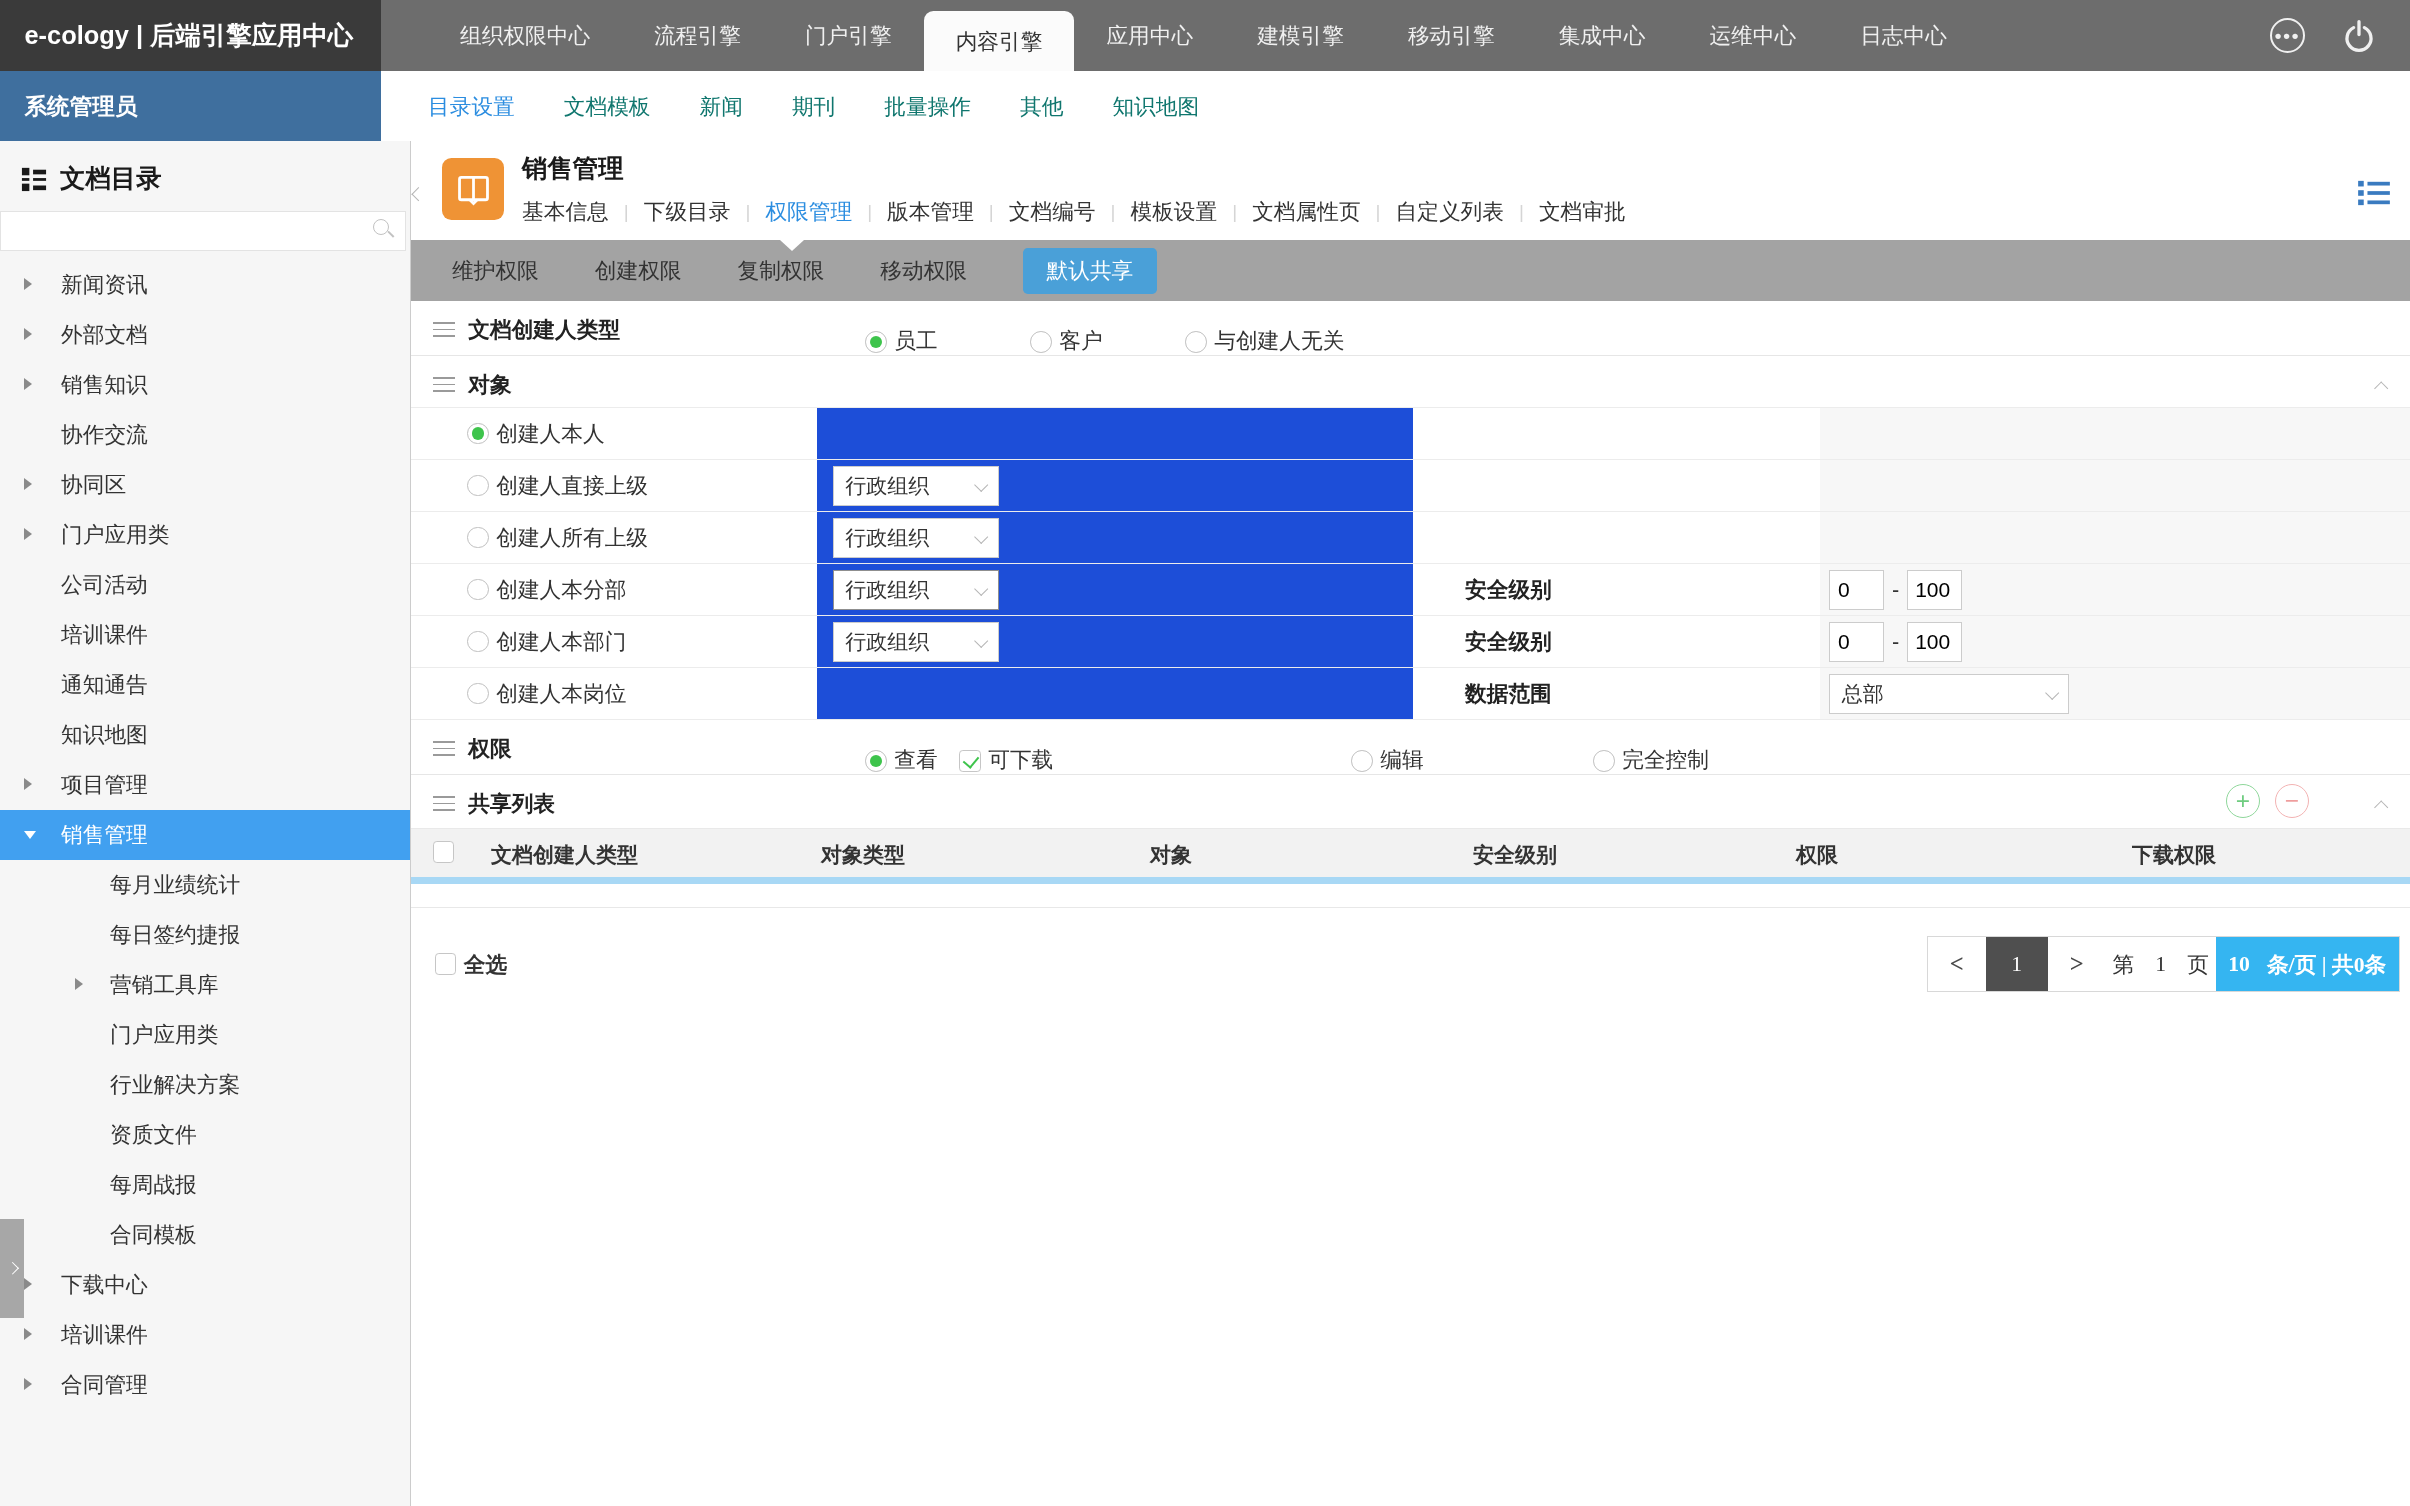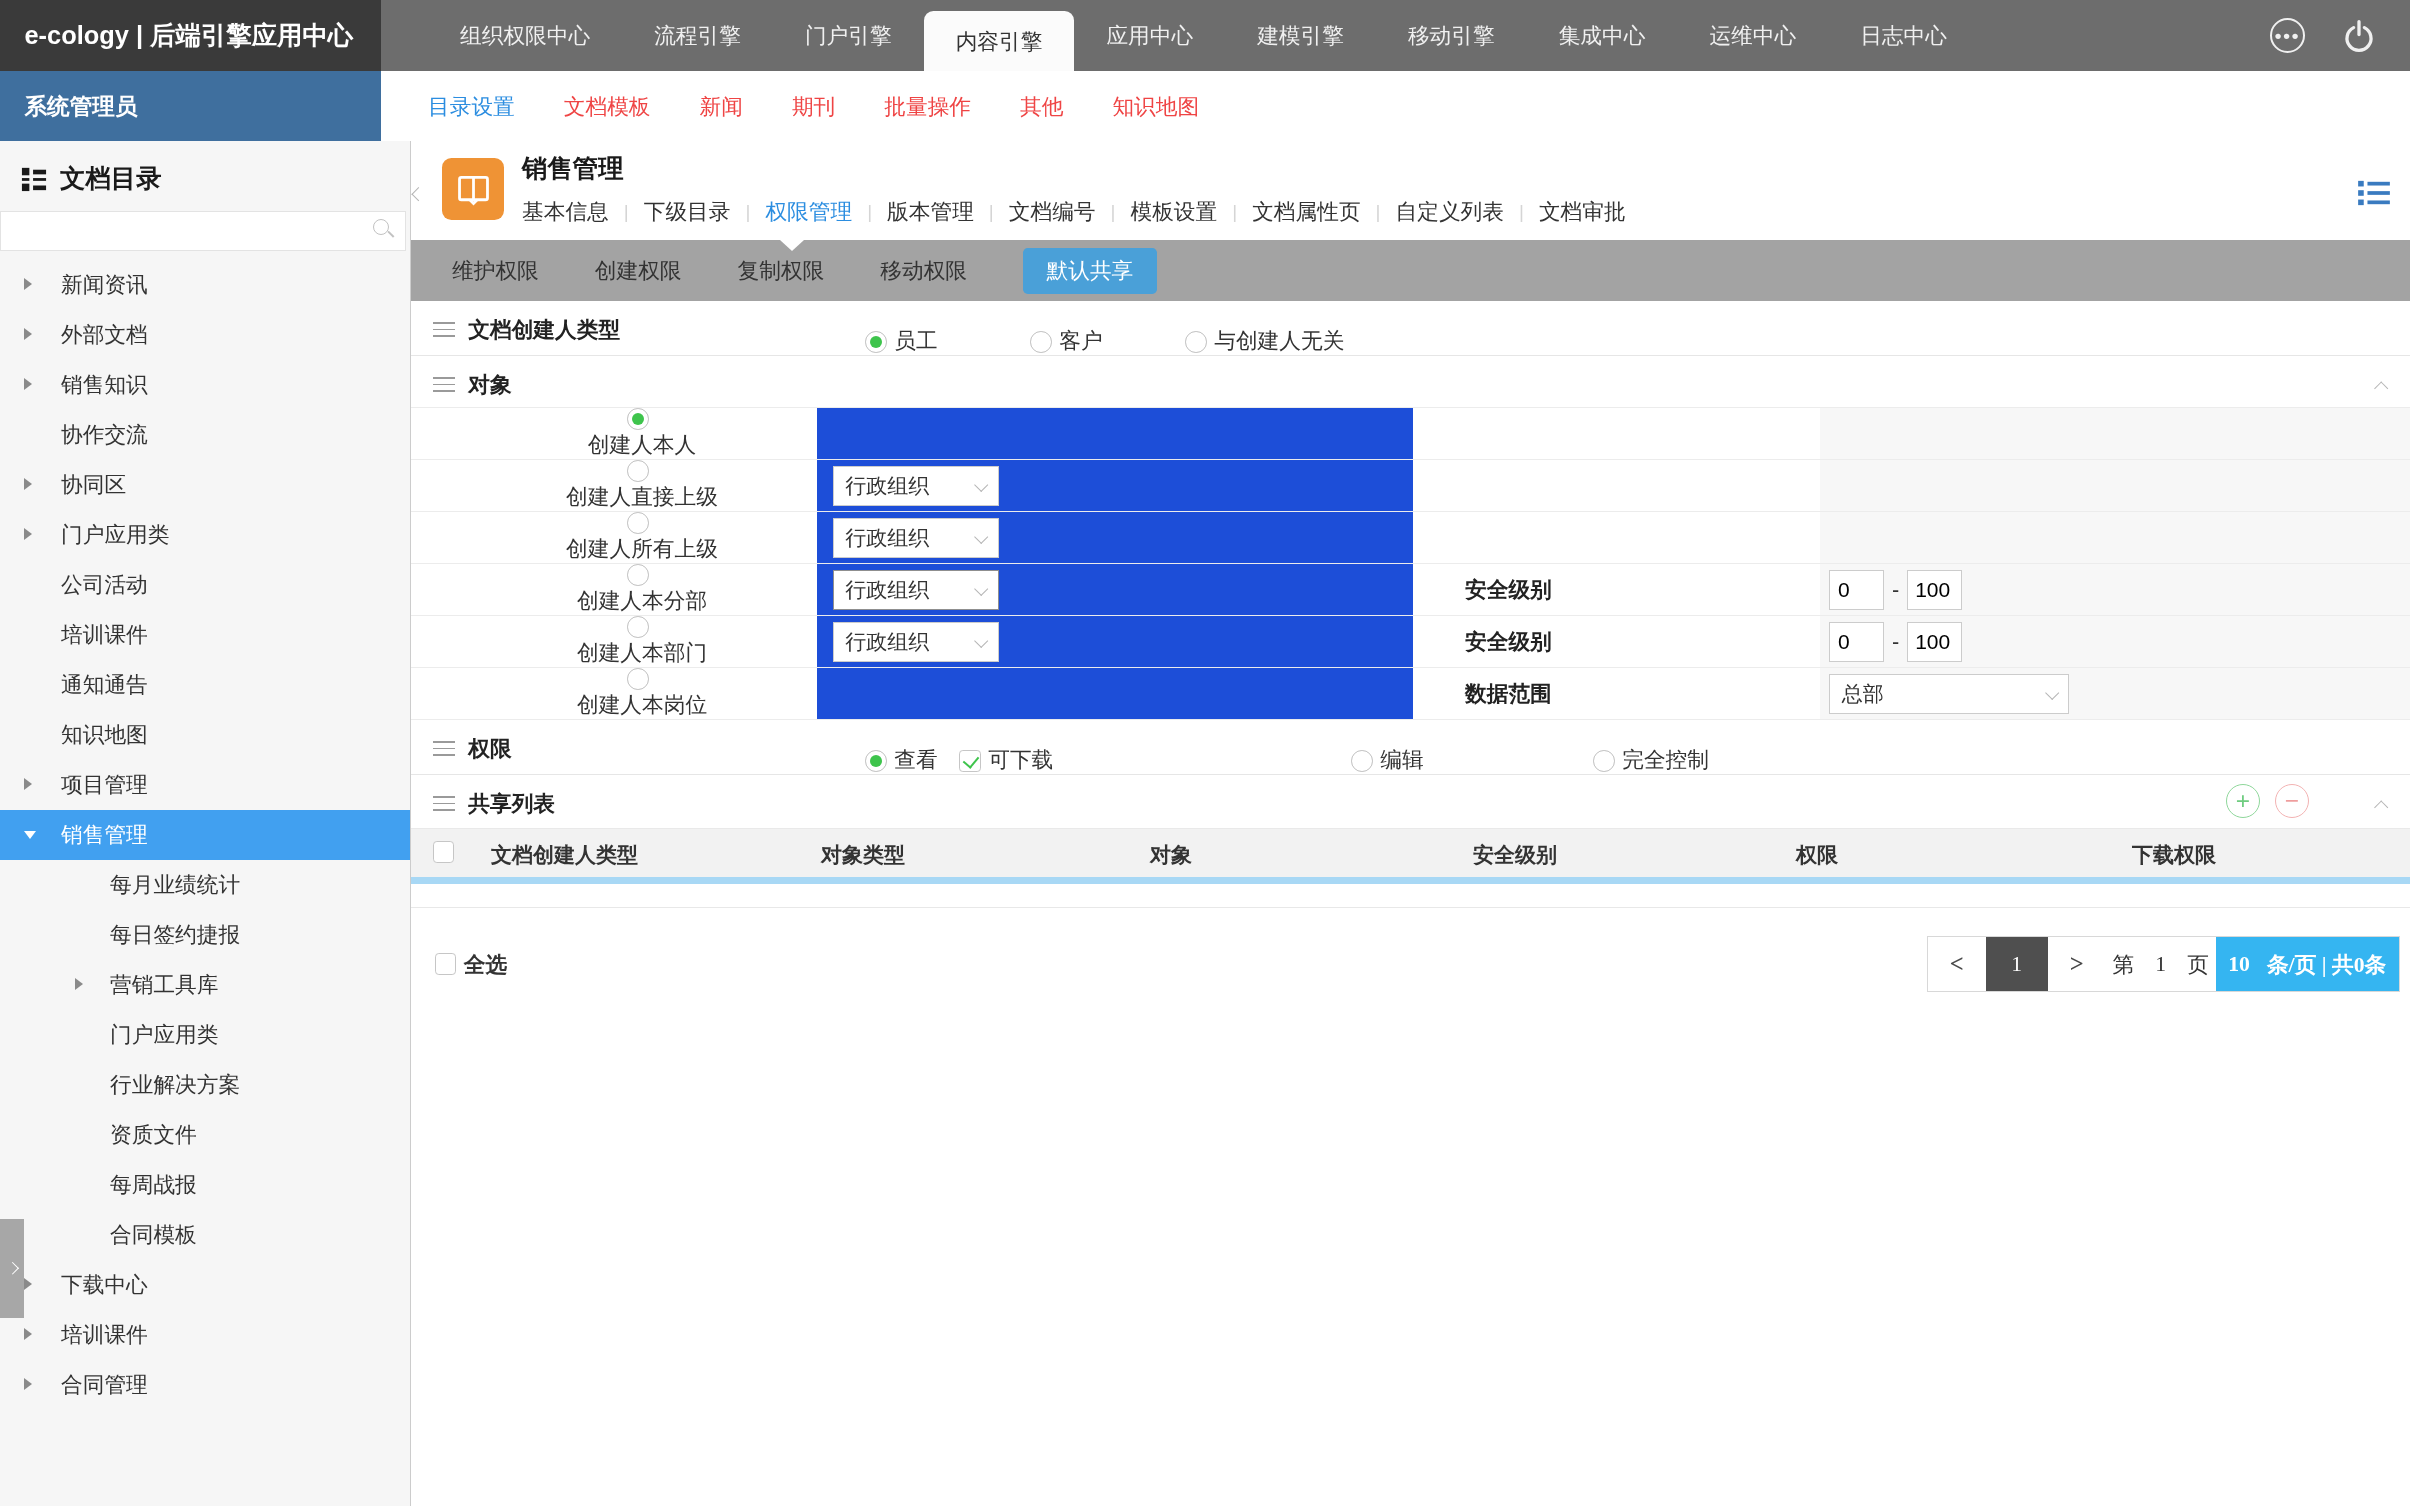--- a/index.html
+++ b/index.html
@@ -18,21 +18,21 @@
   .nav-tab.active { background:#fbfbfb; color:#333; border-radius:9.4px 9.4px 0 0; margin-top:11px; line-height:61px; }
   .topbar-icons { display:flex; align-items:center; gap:36px; padding-right:34px; }
   .icon-more { width:35px; height:35px; border:2.8px solid #f0f0f0; border-radius:50%;
     color:#f0f0f0; display:flex; align-items:center; justify-content:center; font-size:19px; font-weight:bold; letter-spacing:1.9px; }
   .icon-power svg { display:block; }
   
   .subbar { position:absolute; left:0; top:71px; width:2411px; height:71px; background:#fff; border-bottom:0.9px solid #e2e2e2; display:flex; }
   .admin-block { width:381px; height:71px; background:#3f6f9e; color:#fff; font-size:22.6px; font-weight:bold;
     display:flex; align-items:center; padding-left:24.5px; flex:none; }
   .subnav { display:flex; align-items:center; gap:49px; padding-left:47px; }
-  .subnav-item { font-size:21.7px; color:#ef4444; cursor:pointer; }
+  .subnav-item { font-size:21.7px; color:#0f766e; cursor:pointer; }
   .subnav-item.active { color:#2b8de0; }
   
   .sidebar { position:absolute; left:0; top:141px; width:411px; bottom:0; background:#f6f6f6; border-right:0.9px solid #ccc; }
   .side-head { display:flex; align-items:center; gap:13px; padding:21px 0 5.6px 21px; }
   .side-title { font-size:25.4px; font-weight:bold; color:#1a1a1a; }
   .side-search { position:relative; margin:9.4px 0 5.6px 0; width:406px; }
   .side-search input { width:100%; height:40px; border:0.9px solid #e3e3e3; background:#fff; outline:none; padding:0 43px 0 11.3px; font-size:20px; }
   .mag { position:absolute; right:11.3px; top:7.5px; width:22.6px; height:22.6px; }
   .mag::before { content:""; position:absolute; left:0.9px; top:0.9px; width:14px; height:14px; border:1.9px solid #c2c2c2; border-radius:50%; }
   .mag::after { content:""; position:absolute; left:15px; top:15px; width:7.5px; height:1.9px; background:#c2c2c2; transform:rotate(45deg); }
@@ -78,21 +78,21 @@
   .checkbox.checked::after { content:""; position:absolute; left:5.6px; top:1.9px; width:7.5px; height:12.2px;
     border-right:2.8px solid #3ec44c; border-bottom:2.8px solid #3ec44c; transform:rotate(40deg); }
   .opt { position:absolute; top:25px; white-space:nowrap; cursor:pointer; }
   .chev { display:inline-block; width:10.4px; height:10.4px; border-right:1.9px solid #b5b5b5; border-bottom:1.9px solid #b5b5b5; transform:rotate(45deg); }
   .chev.up { transform:rotate(-135deg); }
   .chev.left { transform:rotate(135deg); }
   .sec-collapse { position:absolute; right:24.5px; top:17px; cursor:pointer; }
   
   .obj-table { border-top:0.9px solid #ececec; }
   .obj-row { display:grid; grid-template-columns:406px 596px 407px 1fr; height:52px; border-bottom:0.9px solid #ececec; }
-  .obj-c1 { background:#fff; display:flex; align-items:center; padding-left:56px; white-space:nowrap;flex-direction:column; }
+  .obj-c1 { background:#fff; display:flex; align-items:center; padding-left:56px; white-space:nowrap; }
   .obj-c2 { background:#1d4ed8; display:flex; align-items:center; padding-left:16px; }
   .obj-c3 { background:#fff; display:flex; align-items:center; padding-left:52px; font-weight:bold; color:#222; white-space:nowrap; }
   .obj-c4 { background:#f7f7f7; display:flex; align-items:center; padding-left:9.4px; gap:7.5px; }
   .sel-box { width:166px; height:40px; background:#fff; border:0.9px solid #ccc; display:flex; align-items:center; justify-content:space-between; padding:0 11.3px; font-size:21px; cursor:pointer; }
   .sel-box.focused { border:1.9px solid #8f8f8f; }
   .sel-box.wide { width:240px; }
   .num-in { width:55px; height:40px; border:0.9px solid #ccc; font-size:21px; padding:0 7.5px; outline:none; background:#fff; }
   .dash { color:#333; }
   
   .share-head { position:relative; height:49px; background:#f2f2f2; border-top:0.9px solid #e9e9e9; }

